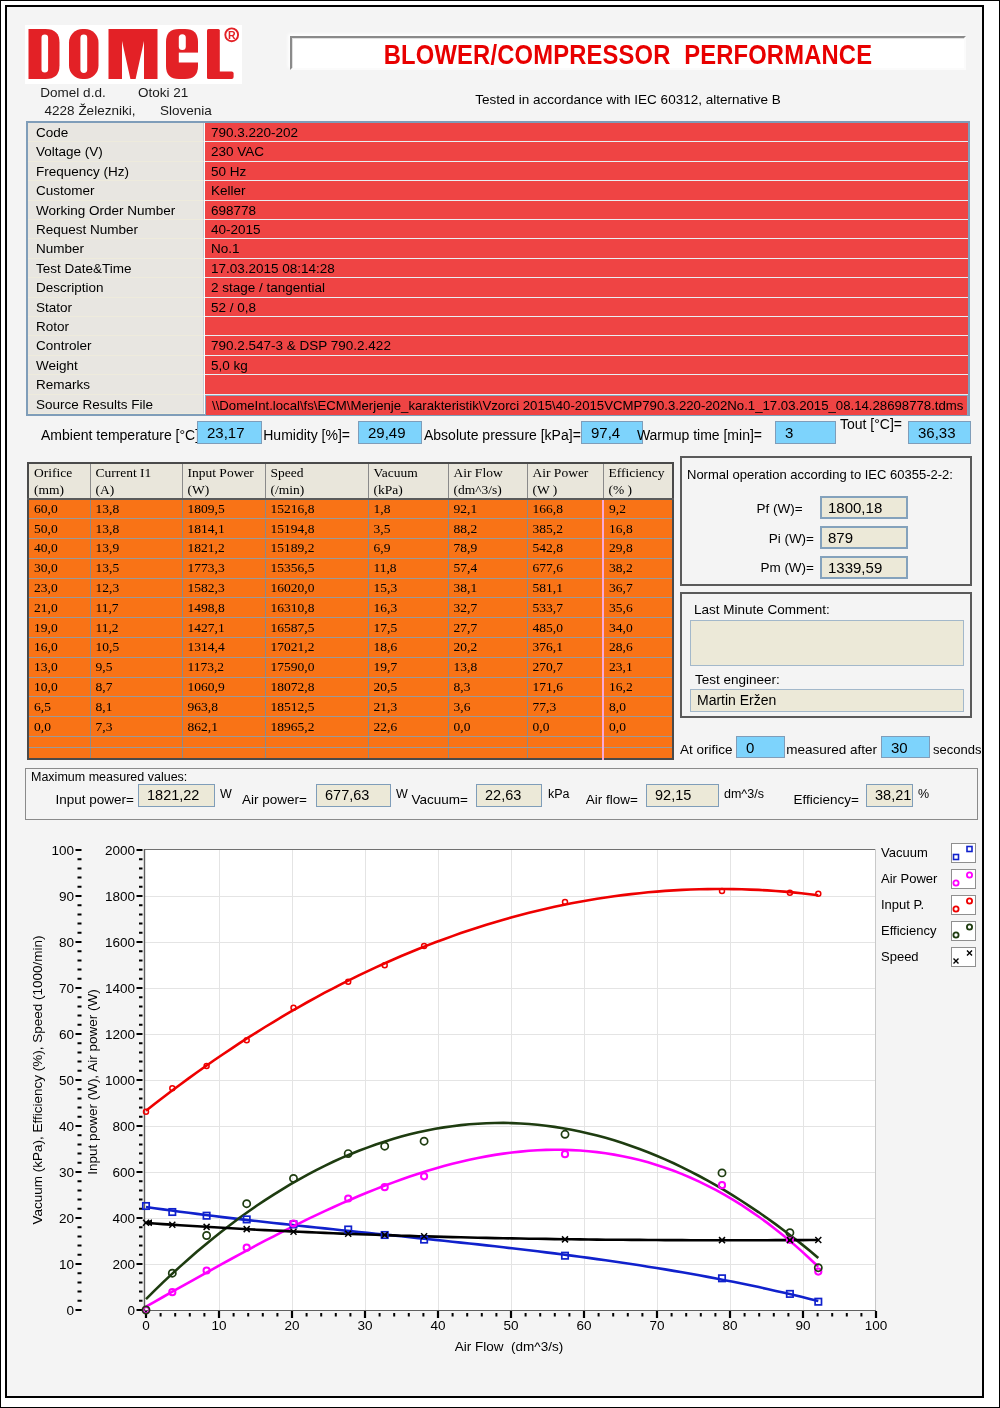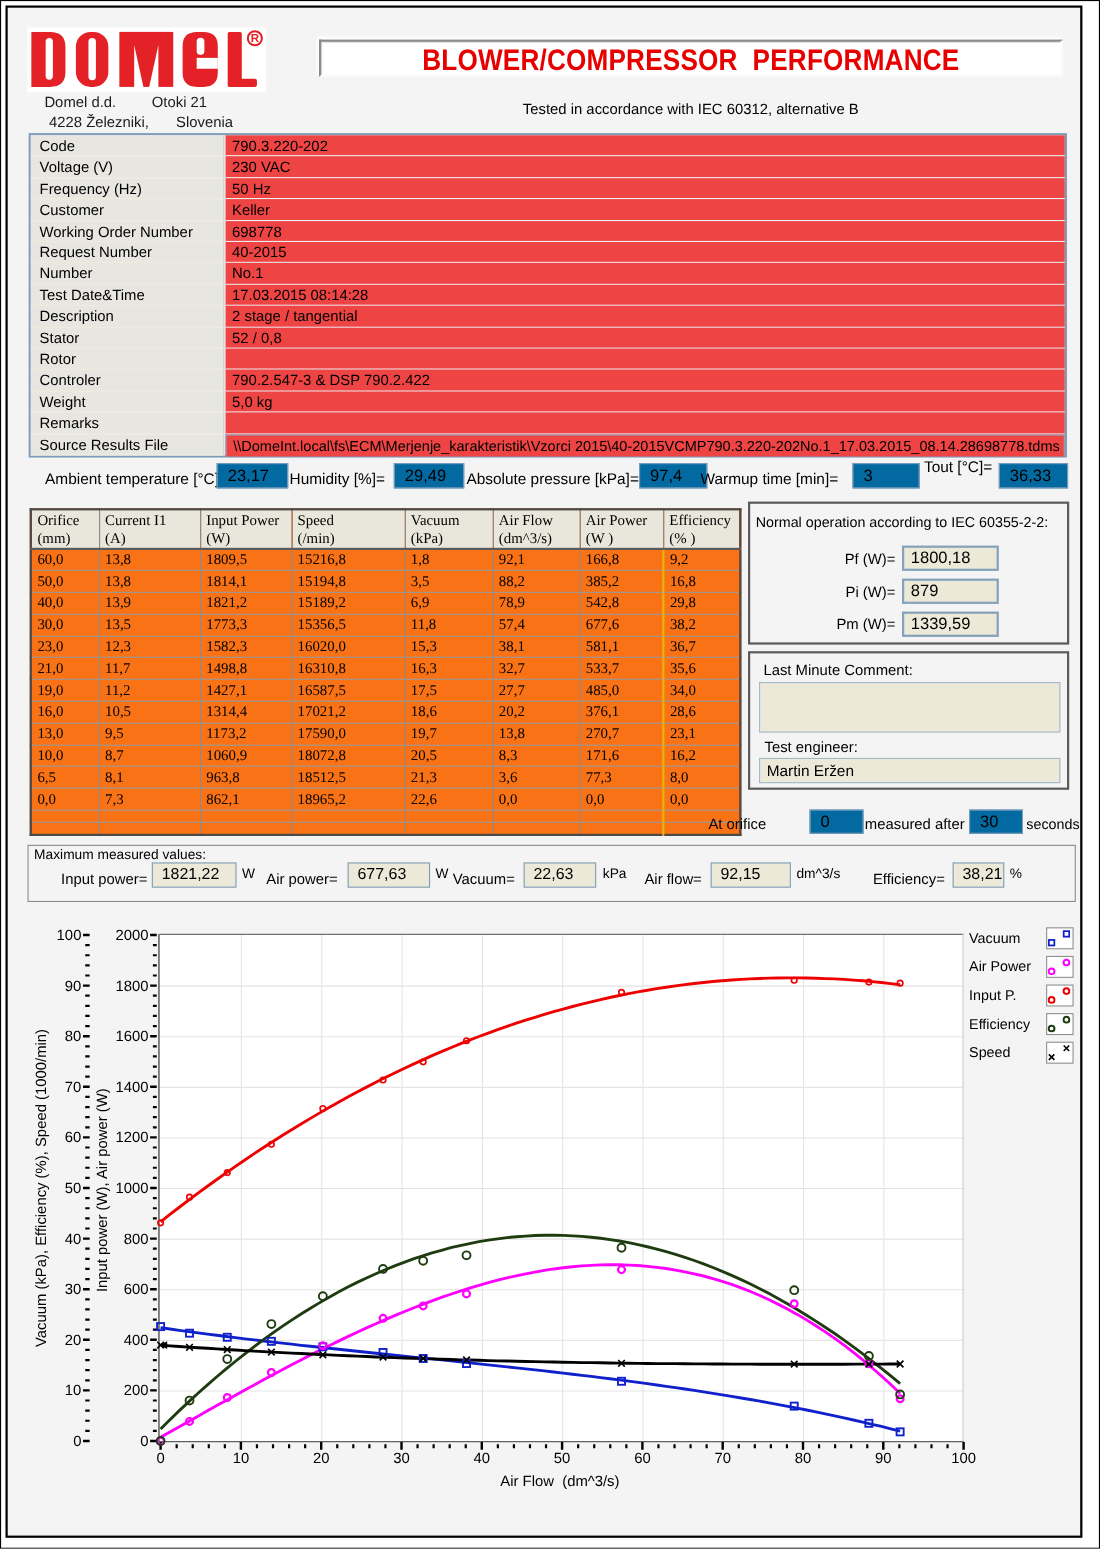--- a/index.html
+++ b/index.html
@@ -20,33 +20,33 @@
 
 #meta { left:26px; top:121px; width:944px; height:295px; border:2px solid #7f9db9; background:#fff; }
 .mrow { position:absolute; left:0; width:940px; height:19.4px; }
 .mlab { position:absolute; left:0; top:0; width:176px; height:19.4px; background:#e8e6e1;
   border-bottom:1px solid #eeebdc; border-right:1px solid #c4cdd4; padding:2px 0 0 8px; font-size:13.5px; }
 .mval { position:absolute; left:177px; top:0; width:763px; height:19.4px; background:#ef4444;
   border-bottom:1px solid #e9eef3; padding:2px 0 0 6px; font-size:13.5px; white-space:nowrap; }
 
 .flab { position:absolute; font-size:13.5px; white-space:nowrap; }
 .rlab { position:absolute; font-size:13.5px; white-space:nowrap; text-align:right; }
-.inp { position:absolute; background:#0369a1; border:1.5px solid #7f9db9;
+.inp { position:absolute; background:#7dd3fc; border:1.5px solid #7f9db9;
   font-size:15px; padding:2px 0 0 9px; white-space:nowrap; }
 .binp { position:absolute; background:#ece9d8; border:2px solid #84a2bc;
   font-size:15px; padding:1px 0 0 6px; white-space:nowrap; }
 
 #dtwrap { left:27px; top:462px; }
 .dt { border-collapse:collapse; table-layout:fixed; border:2px solid #4a4a4a; background:#f97316;font-family:Liberation Serif, serif; }
 .dt td { border-right:1px solid #8a8a8a; font-size:13.5px; padding-left:5px; overflow:hidden; white-space:nowrap; }
 .dh td { height:34px; background:#e9e6db; border-bottom:2px solid #5a5a5a; line-height:16.5px; padding-top:1px; vertical-align:top; }
 .dr td { height:19.8px; border-bottom:1px solid #9a9a9a; }
 .de td { height:11px; border-bottom:1px solid #9a9a9a; }
 .de2 td { height:11px; }
-td.effv { border-left:2px solid #eab308; }
+td.effv { border-left:2px solid #f9a8d4; }
 
 .gbox { position:absolute; border:2px solid #5a5a5a; }
 .glab { position:absolute; font-size:13.5px; white-space:nowrap; }
 .tarea { position:absolute; background:#ece9d8; border:1px solid #a3b8ca; }
 
 #maxbox { left:25px; top:768px; width:953px; height:52px; border:1px solid #8a8a8a; }
 .minp { position:absolute; background:#ece9d8; border:1.5px solid #7f9db9;
   font-size:14.5px; padding:2px 0 0 8px; white-space:nowrap; }
 </style></head>
 <body>
@@ -318,34 +318,34 @@
           <td></td>
           <td></td>
           <td class="effv"></td>
         </tr>
 </tbody>
     </table>
 </div>
 
 <div class="gbox" style="left:680px;top:456px;width:292px;height:130px"></div>
 <div class="glab" style="left:687px;top:467px;font-size:13px">Normal operation according to IEC 60355-2-2:</div>
-<div class="glab" style="left:745px;top:501px;width:69px;text-align:right">Pf (W)=</div>
+<div class="glab" style="left:745px;top:501px;width:69px;text-align:center">Pf (W)=</div>
 <div class="binp" style="left:820px;top:496px;width:88px;height:23px">1800,18</div>
 <div class="glab" style="left:745px;top:531px;width:69px;text-align:right">Pi (W)=</div>
 <div class="binp" style="left:820px;top:526px;width:88px;height:23px">879</div>
 <div class="glab" style="left:745px;top:560px;width:69px;text-align:right">Pm (W)=</div>
 <div class="binp" style="left:820px;top:556px;width:88px;height:23px">1339,59</div>
 
 <div class="gbox" style="left:680px;top:592px;width:292px;height:126px"></div>
 <div class="glab" style="left:694px;top:602px">Last Minute Comment:</div>
 <div class="tarea" style="left:690px;top:620px;width:274px;height:46px"></div>
 <div class="glab" style="left:695px;top:672px">Test engineer:</div>
 <div class="tarea" style="left:690px;top:689px;width:274px;height:23px;font-size:14px;padding:2px 0 0 6px">Martin Eržen</div>
 
-<div class="flab" style="left:644px;top:742px">At orifice</div>
+<div class="flab" style="left:680px;top:742px">At orifice</div>
 <div class="inp" style="left:736px;top:736px;width:49px;height:22px">0</div>
 <div class="rlab" style="left:727px;top:742px;width:150px">measured after</div>
 <div class="inp" style="left:881px;top:736px;width:49px;height:22px">30</div>
 <div class="flab" style="left:933px;top:742px;font-size:13px">seconds</div>
 
 <div class="abs" id="maxbox"></div>
 <div class="flab" style="left:31px;top:770px;font-size:12.5px">Maximum measured values:</div>
 <div class="rlab" style="left:31px;top:792px;width:103px">Input power=</div>
 <div class="minp" style="left:138px;top:784px;width:77px;height:23px">1821,22</div>
 <div class="flab" style="left:220px;top:787px;font-size:12.5px">W</div>

